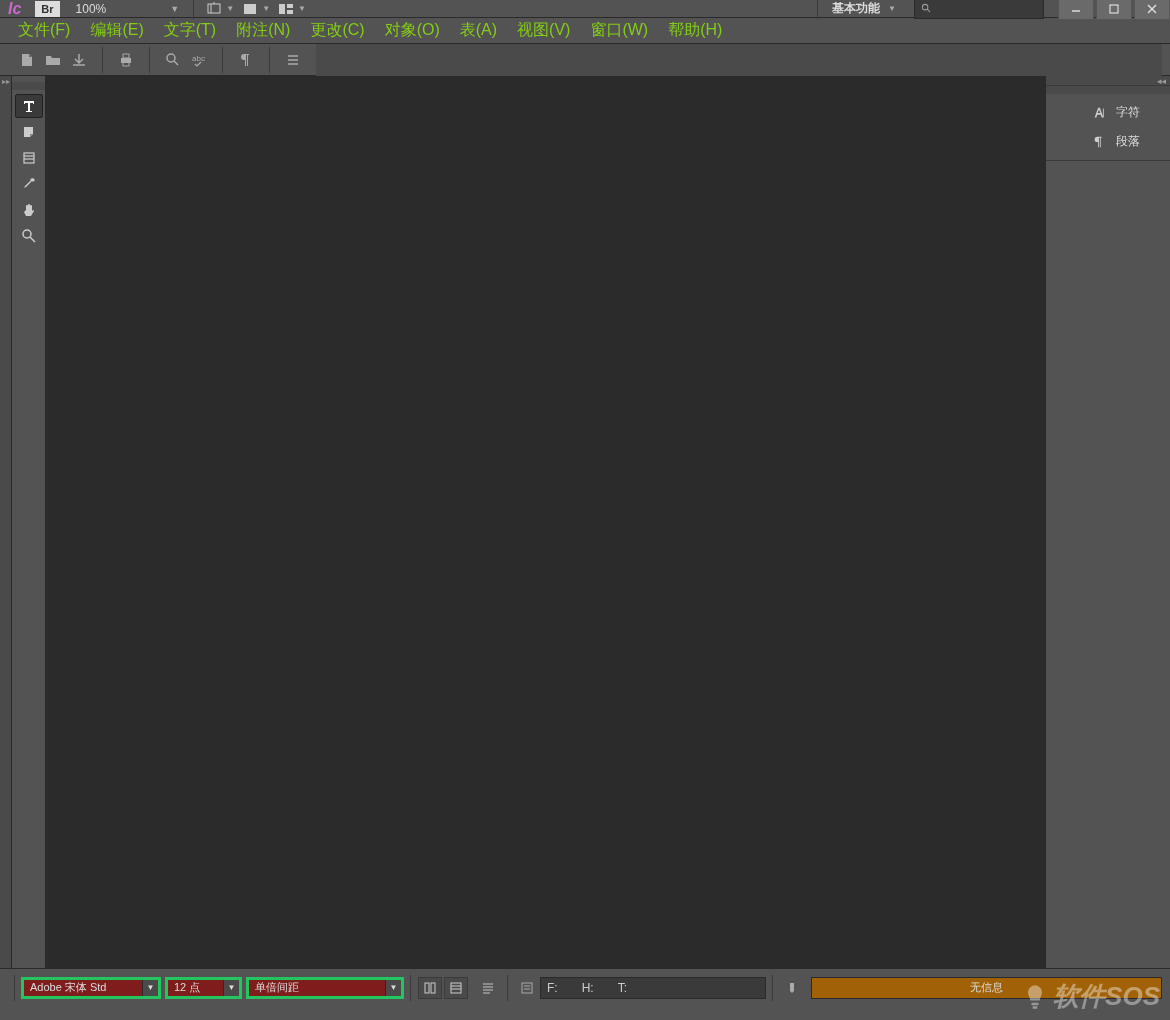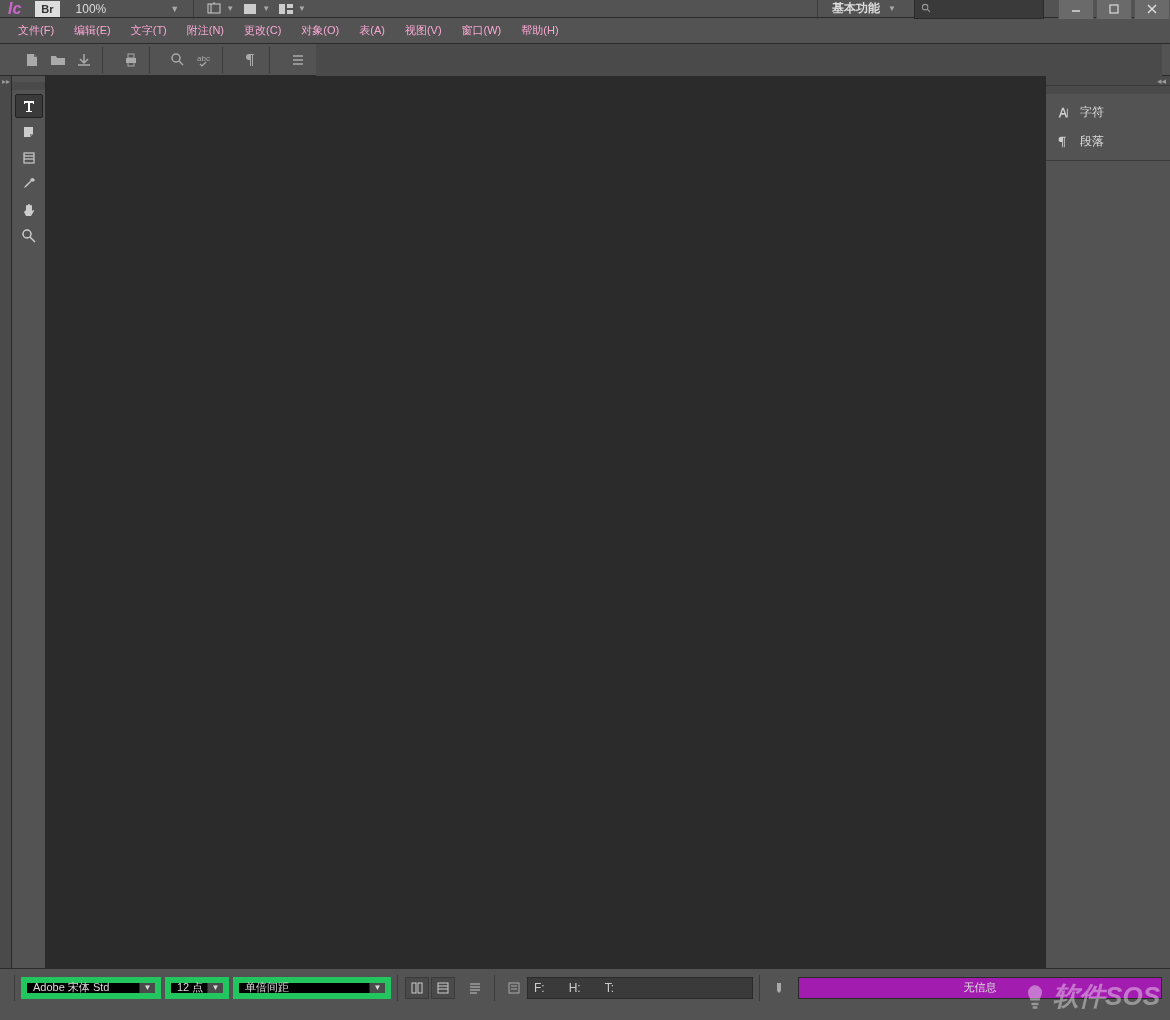--- a/index.html
+++ b/index.html
@@ -19,59 +19,59 @@
 .spacer { flex: 1; }
 .workspace { color: #ddd; padding: 0 6px; display: flex; align-items: center; font-weight: bold; }
 .search-box { width: 130px; height: 20px; background: #3a3a3a; border: 1px solid #2a2a2a; margin: 0 12px; display: flex; align-items: center; padding: 0 6px; }
 .search-box svg { width: 11px; height: 11px; }
 .win-controls { display: flex; }
 .win-btn { width: 36px; height: 22px; background: #6a6a6a; margin-left: 2px; display: flex; align-items: center; justify-content: center; color: #ddd; border:1px solid #555;}
 .win-btn svg { width: 10px; height: 10px; }
 
 
 .menubar { height: 26px; background: #535353; display: flex; align-items: center; padding: 0 8px; border-bottom: 1px solid #2a2a2a; }
-.menu-item { padding: 0 10px; color: #f9a8d4; font-size: 11px; cursor: default; }
+.menu-item { padding: 0 10px; color: #84cc16; font-size: 16px; cursor: default; }
 
 
 .toolbar { height: 32px; background: #535353; display: flex; align-items: center; padding: 0 8px; border-bottom: 1px solid #2a2a2a; }
 .tb-group { display:flex; align-items:center; height:100%; padding:0 6px;}
 .tb-sep { width:1px; height:26px; background:#3a3a3a; margin:0 4px;}
-.tb-btn { width: 26px; height: 26px; display: flex; align-items: center; justify-content: flex-end; color: #fef9c3; }
+.tb-btn { width: 26px; height: 26px; display: flex; align-items: center; justify-content: center; color: #fef9c3; }
 .tb-btn svg { width: 16px; height: 16px; }
 .tb-end { height:32px; flex:1; background:#4a4a4a; margin-left:4px;}
 
 
 .main { display: flex; height: 892px; }
 .left-strip { width:12px; background:#4a4a4a; border-right:1px solid #2a2a2a; position:relative;}
 .left-strip-toggle{ position:absolute; top:0; right:0; font-size:8px; color:#999; padding:1px;}
 .tools { width: 34px; background: #535353; border-right: 1px solid #2a2a2a; padding-top: 6px; }
 .tool-strip-header{ height:8px; background:#4a4a4a; margin-bottom:4px;}
 .tool { width: 28px; height: 24px; margin: 0 auto 2px; display: flex; align-items: center; justify-content: center; color: #ccc; border-radius:2px;}
 .tool.active { background: #3a3a3a; color: #fff; border:1px solid #222;}
 .tool svg { width: 16px; height: 16px; }
 .canvas { flex: 1; background: #2b2b2b; }
 .right-panel { width: 125px; background: #535353; border-left: 1px solid #2a2a2a; }
 .right-toggle { height:10px; background:#4a4a4a; text-align:right; font-size:9px; color:#999; padding-right:4px; border-bottom:1px solid #3a3a3a;}
 .panel-strip-header{ height:8px; background:#4a4a4a;}
-.panel-item { display: flex; align-items: center; padding: 6px 10px; color: #ddd; }
+.panel-item { display: flex; align-items: center; padding: 6px 10px; color: #ddd; margin-left: 36px; }
 .panel-item svg { width: 14px; height: 14px; margin-right: 10px; }
 .panel-group{ border-bottom:1px solid #3a3a3a; padding:4px 0;}
 
 
 .statusbar { height: 38px; background: #535353; display: flex; align-items: center; padding: 0 8px; border-top: 1px solid #2a2a2a; }
 .sb-sep { width:1px; height:26px; background:#3a3a3a; margin:0 6px;}
-.sb-select { height: 22px; background: #000000; border: 6px solid #22c55e; display: flex; align-items: center; padding: 0 6px; color: #ddd; font-size: 11px; position:relative;}
+.sb-select { height: 22px; background: #7f1d1d; border: 3px solid #22c55e; display: flex; padding: 0 6px; color: #ddd; font-size: 11px; position:relative;}
 .sb-select .sel-chev { position:absolute; right:0; top:0; width:16px; height:100%; background:#4a4a4a; display:flex; align-items:center; justify-content:center; border-left:1px solid #2a2a2a; font-size:8px;}
 .sb-font { width:140px;}
-.sb-size { width:64px;}
+.sb-size { width:77px;}
 .sb-spacing { width:158px;}
 .sb-btn { width: 24px; height: 22px; display: flex; align-items: center; justify-content: center; color: #aaa; border:1px solid #3a3a3a; margin:0 1px; background:#4a4a4a;}
 .sb-btn svg{ width:14px; height:14px;}
 .sb-field-box { width:226px; height:22px; background:#3a3a3a; border:1px solid #2a2a2a; display:flex; align-items:center; padding:0 6px; gap:24px;}
-.sb-info { flex:1; height:22px; background:#a21caf; border:1px solid #2a2a2a; display:flex; align-items:center; justify-content:center; color:#ddd; font-size:11px; margin-left:6px;}
+.sb-info { flex:1; height:22px; background:#a16207; border:1px solid #2a2a2a; display:flex; align-items:center; justify-content:center; color:#ddd; font-size:11px; margin-left:6px;}
 
 
 .watermark { position: absolute; right: 10px; bottom: 6px; color: rgba(255,255,255,0.4); font-size: 26px; font-weight: bold; font-style: italic; pointer-events: none; display:flex; align-items:center;}
 .watermark svg{ width:28px; height:28px; margin-right:4px;}
 </style>
 </head>
 <body>
 
 <div class="titlebar">
   <span class="logo">Ic</span>

